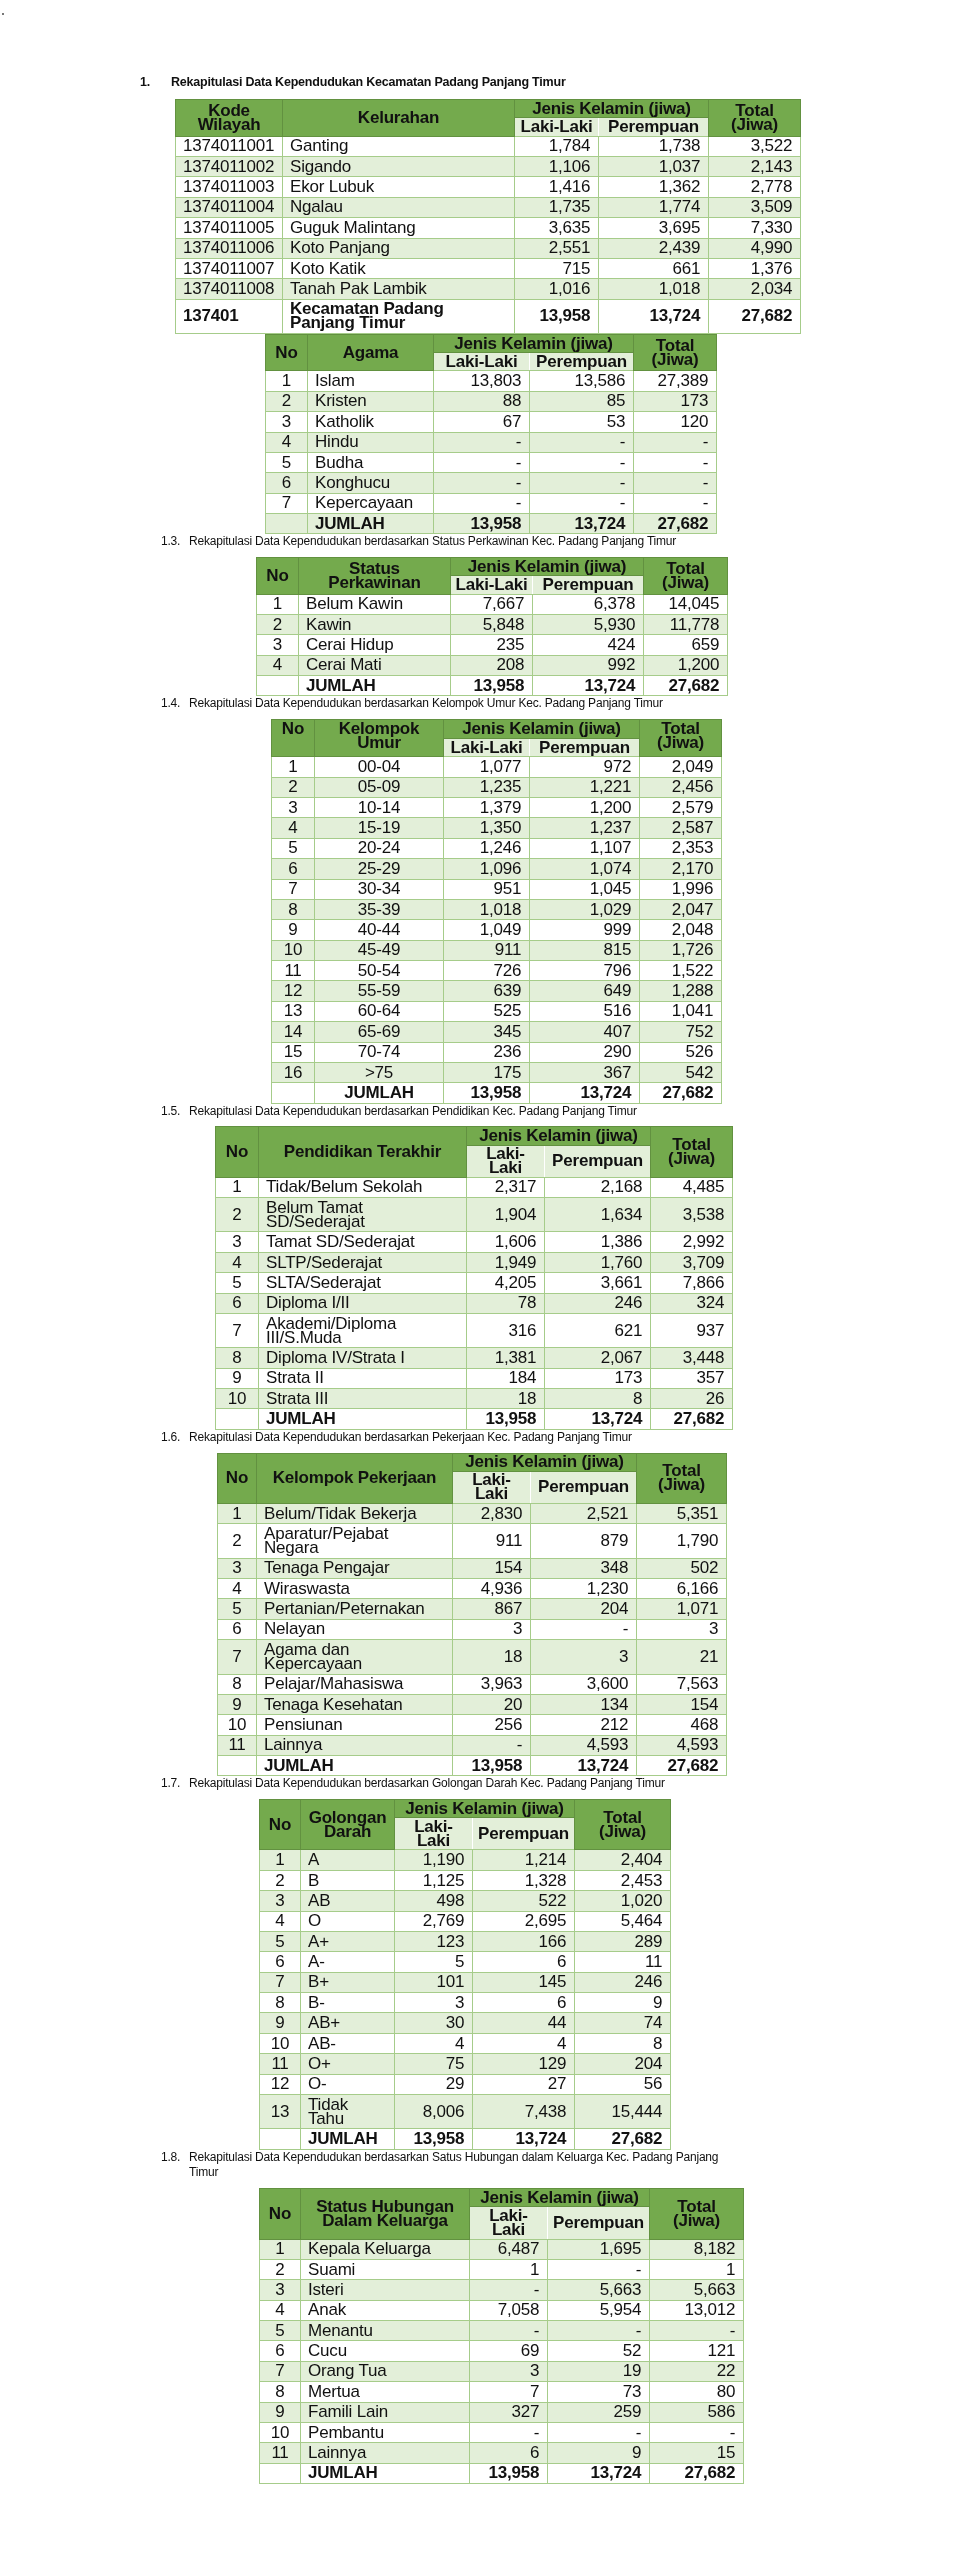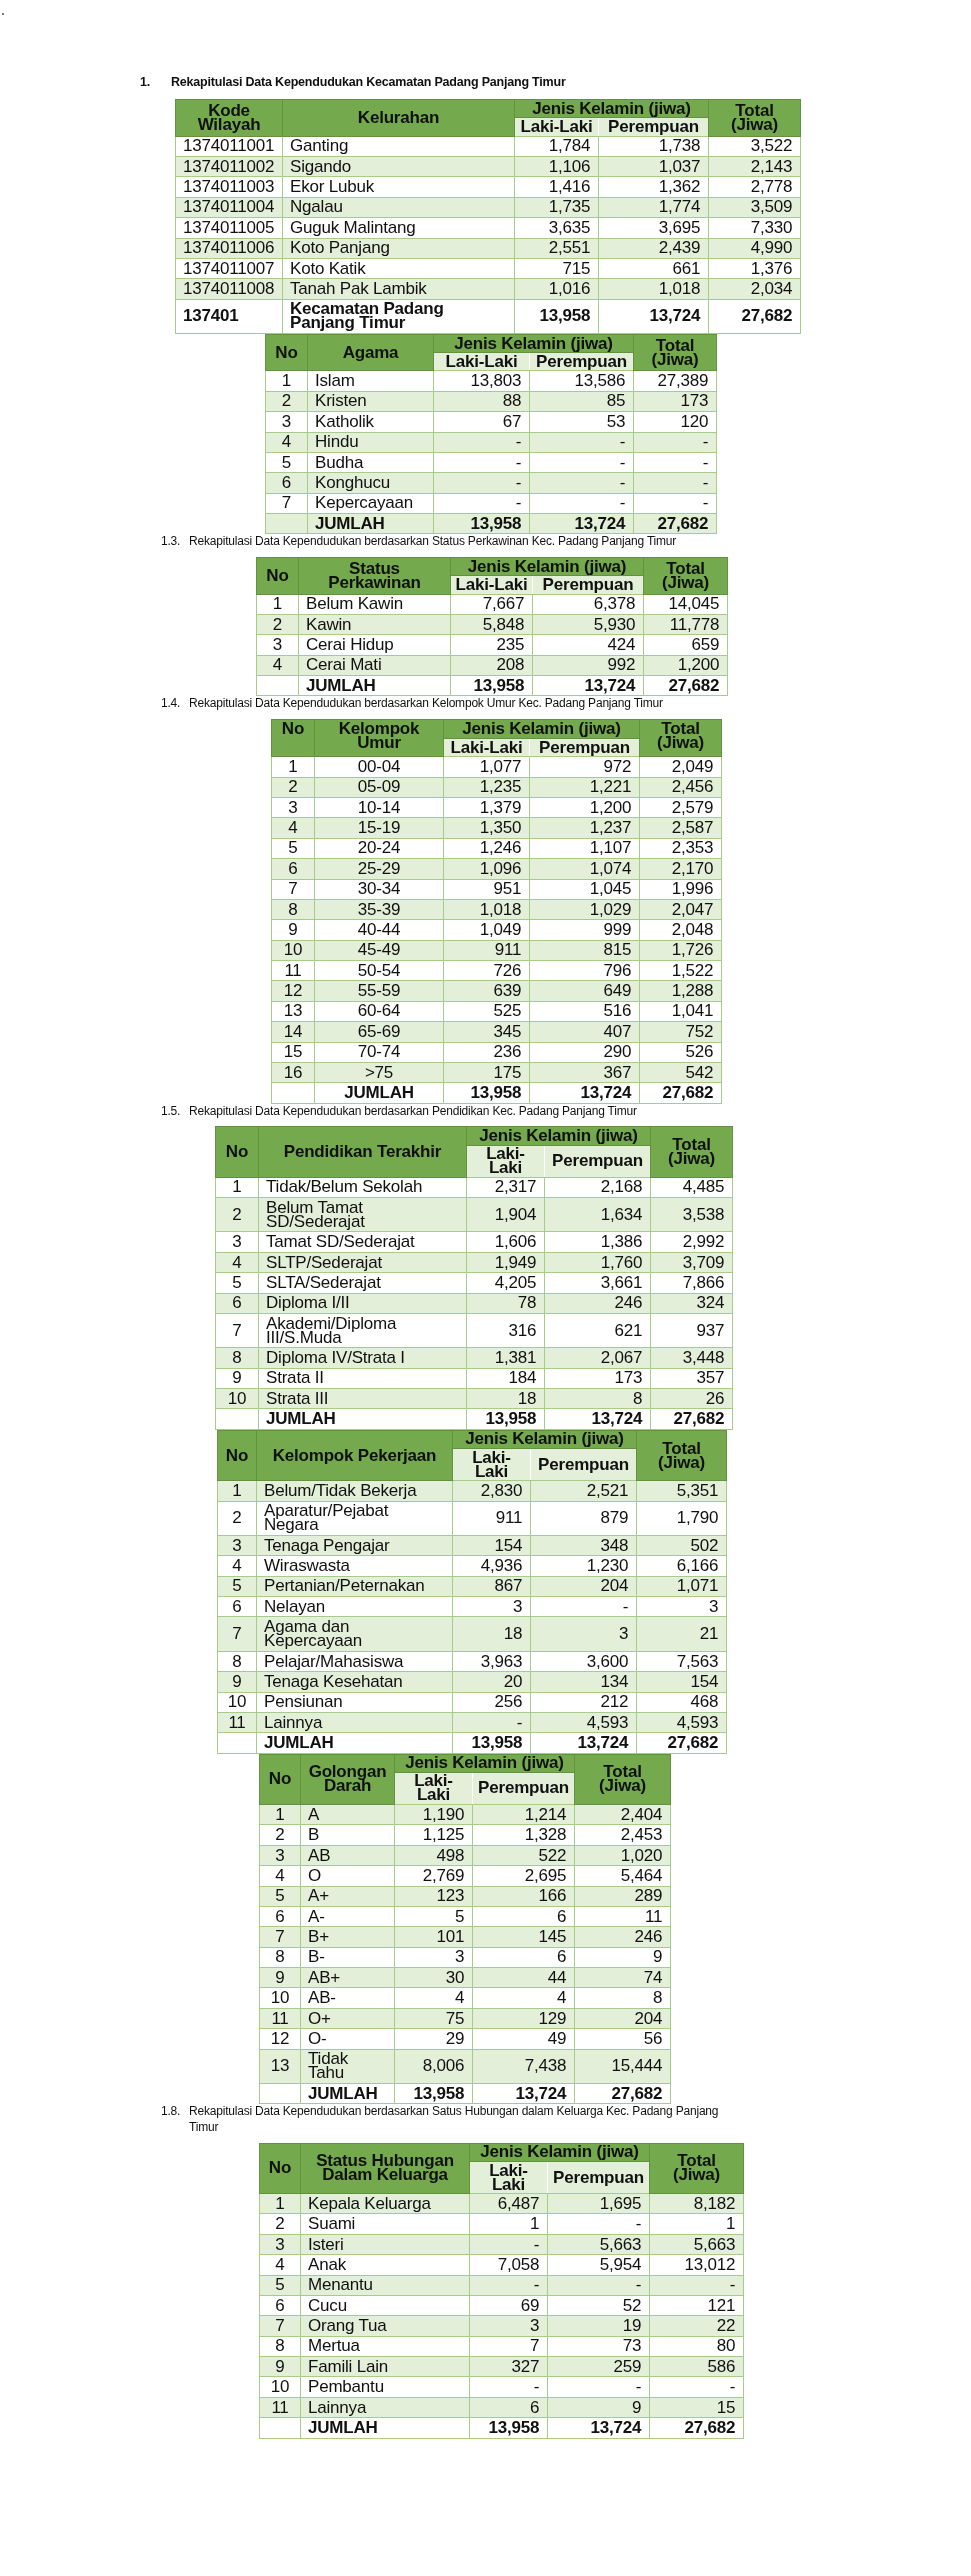--- a/index.html
+++ b/index.html
@@ -563,20 +563,24 @@
             <td class="lft">JUMLAH</td>
             <td class="num">13,958</td>
             <td class="num">13,724</td>
             <td class="num">27,682</td>
           </tr>
         </tbody>
       </table>
   </section>
 
   <section class="sec">
+    <div class="sub-heading">
+      <span class="sub-no">1.6.</span>
+      <span class="sub-text">Rekapitulasi Data Kependudukan berdasarkan Pekerjaan Kec. Padang Panjang Timur</span>
+    </div>
     <table class="rekap" style="margin-left: 77px; width: 510px;">
         <colgroup>
           <col style="width: 39px;">
           <col style="width: 196px;">
           <col style="width: 78px;">
           <col style="width: 106px;">
           <col style="width: 90px;">
         </colgroup>
         <thead>
           <tr>
@@ -673,20 +677,24 @@
             <td class="lft">JUMLAH</td>
             <td class="num">13,958</td>
             <td class="num">13,724</td>
             <td class="num">27,682</td>
           </tr>
         </tbody>
       </table>
   </section>
 
   <section class="sec">
+    <div class="sub-heading">
+      <span class="sub-no">1.7.</span>
+      <span class="sub-text">Rekapitulasi Data Kependudukan berdasarkan Golongan Darah Kec. Padang Panjang Timur</span>
+    </div>
     <table class="rekap" style="margin-left: 119px; width: 412px;">
         <colgroup>
           <col style="width: 41px;">
           <col style="width: 94px;">
           <col style="width: 78px;">
           <col style="width: 102px;">
           <col style="width: 96px;">
         </colgroup>
         <thead>
           <tr>
@@ -775,21 +783,21 @@
             <td class="ctr">11</td>
             <td class="lft">O+</td>
             <td class="num">75</td>
             <td class="num">129</td>
             <td class="num">204</td>
           </tr>
           <tr class="">
             <td class="ctr">12</td>
             <td class="lft">O-</td>
             <td class="num">29</td>
-            <td class="num">49</td>
+            <td class="num">27</td>
             <td class="num">56</td>
           </tr>
           <tr class="shade-green">
             <td class="ctr">13</td>
             <td class="lft">Tidak Tahu</td>
             <td class="num">8,006</td>
             <td class="num">7,438</td>
             <td class="num">15,444</td>
           </tr>
           <tr class=" jumlah">

